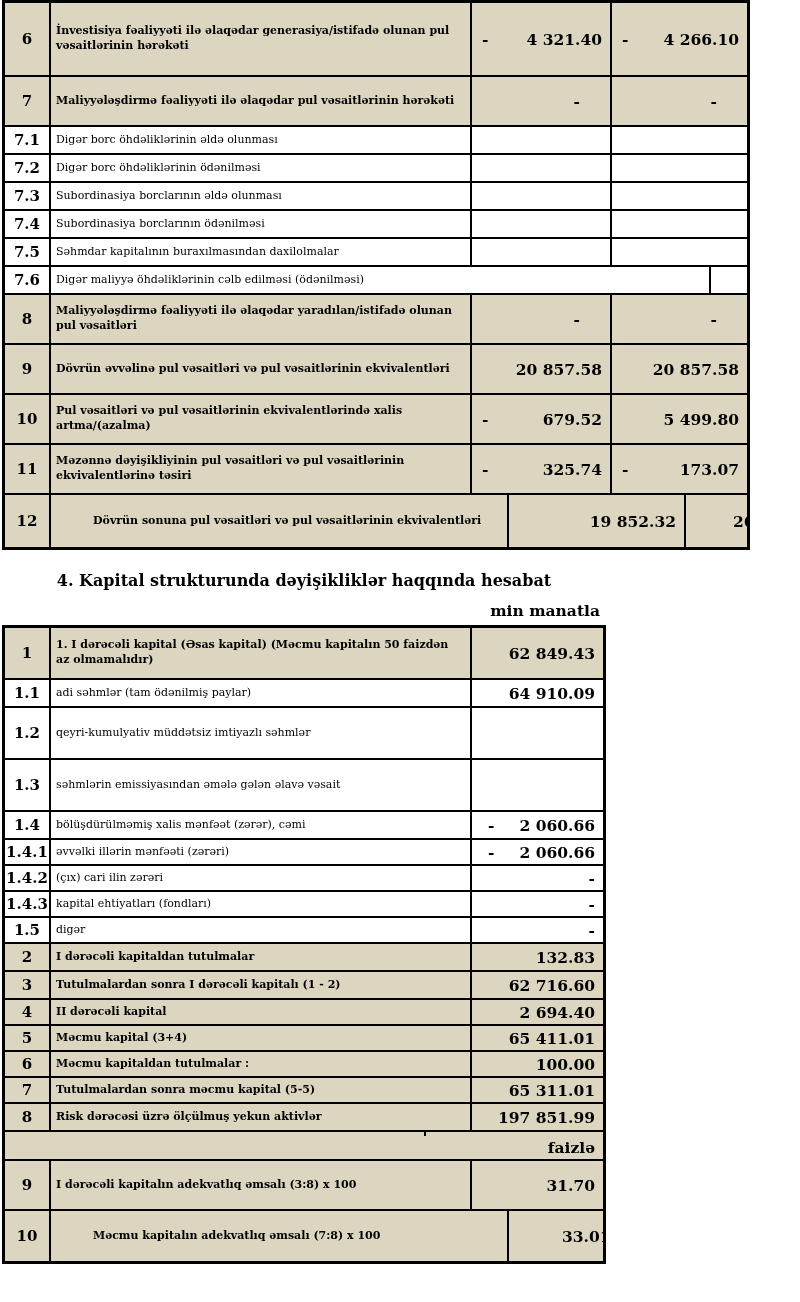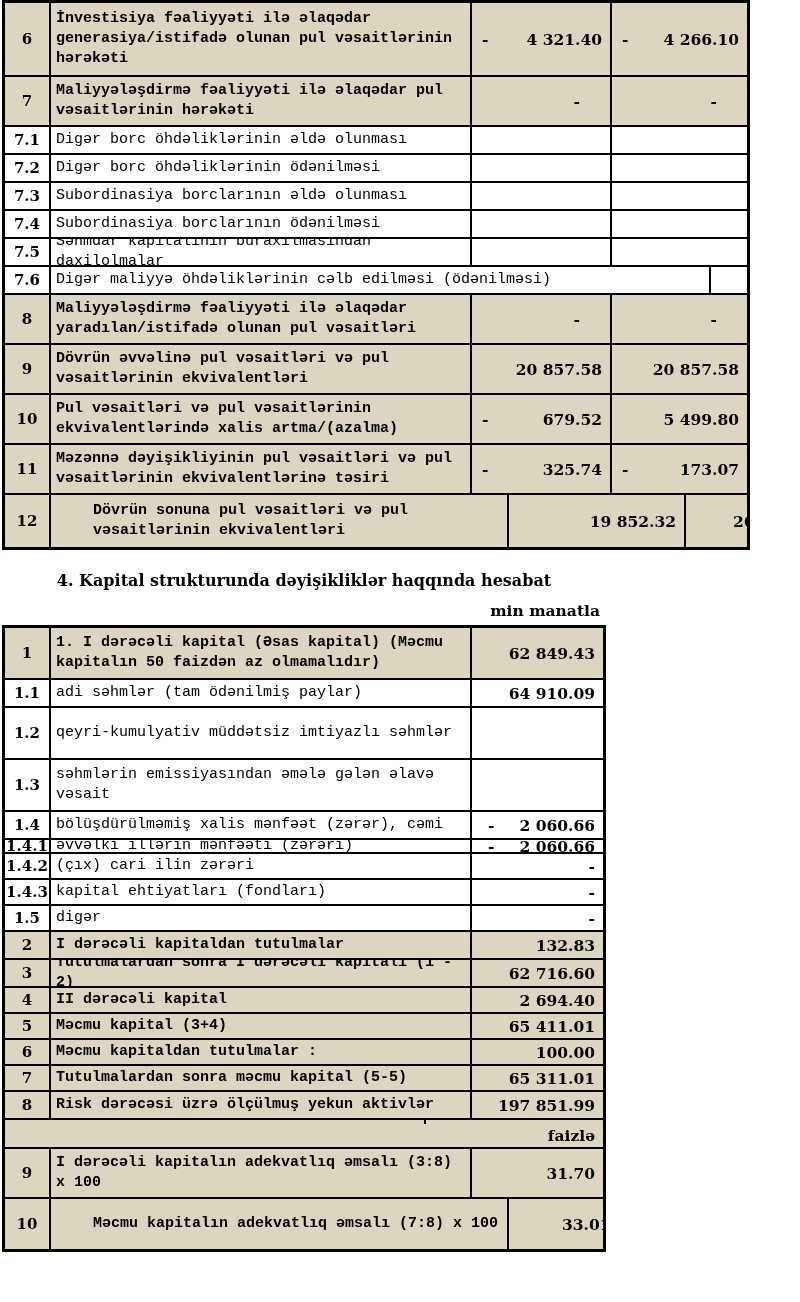--- a/index.html
+++ b/index.html
@@ -8,21 +8,21 @@
   .page{position:relative;width:800px;height:1302px;}
   .tbl{position:absolute;border:3px solid #000;box-sizing:border-box;background:#fff;}
   #table1{left:2px;top:0;width:748px;}
   #table2{left:2px;top:625px;width:604px;}
   .row{display:flex;border-bottom:2px solid #000;box-sizing:border-box;align-items:stretch;}
   .row:last-child{border-bottom:none;gap:37px;}
   .band{background:var(--band,#dcd6c1);}
   .cell{box-sizing:border-box;border-right:2px solid #000;display:flex;align-items:center;overflow:hidden;}
   .cell:last-child{border-right:none;}
   .c-num{width:46px;justify-content:center;font-weight:bold;font-size:15px;flex:none;}
-  .c-desc{width:421px;padding:2px 6px 2px 5px;font-size:15px;line-height:1.32;flex:none;font-family:Liberation Mono, monospace;}
+  .c-desc{width:421px;padding:2px 6px 2px 5px;font-size:11px;line-height:1.32;flex:none;}
   .band .c-desc{font-weight:bold;}
   .c-merged{width:660px;}
   .c-v{flex:1;justify-content:space-between;font-weight:bold;font-size:15.5px;padding:0 8px 0 10px;}
   .c-v1{flex:none;width:140px;}
   #table2 .c-v{padding-left:16px;}
   .dashcell .val{padding-right:22px;}
   .sign{text-align:left;}
   .val{text-align:right;white-space:nowrap;}
   .sec-title{position:absolute;left:2px;top:571px;width:604px;text-align:center;
              font-weight:bold;font-size:16px;}
@@ -259,21 +259,21 @@
       <div class="row" style="height: 28px;">
         <div class="cell c-num">1.4</div>
         <div class="cell c-desc">
           <span class="">bölüşdürülməmiş xalis mənfəət (zərər), cəmi</span>
         </div>
         <div class="cell c-v">
           <span class="sign">-</span>
           <span class="val">2 060.66</span>
         </div>
       </div>
-      <div class="row" style="height: 14px;">
+      <div class="row" style="height: 26px;">
         <div class="cell c-num">1.4.1</div>
         <div class="cell c-desc">
           <span class="">əvvəlki illərin mənfəəti (zərəri)</span>
         </div>
         <div class="cell c-v">
           <span class="sign">-</span>
           <span class="val">2 060.66</span>
         </div>
       </div>
       <div class="row" style="height: 26px;">

